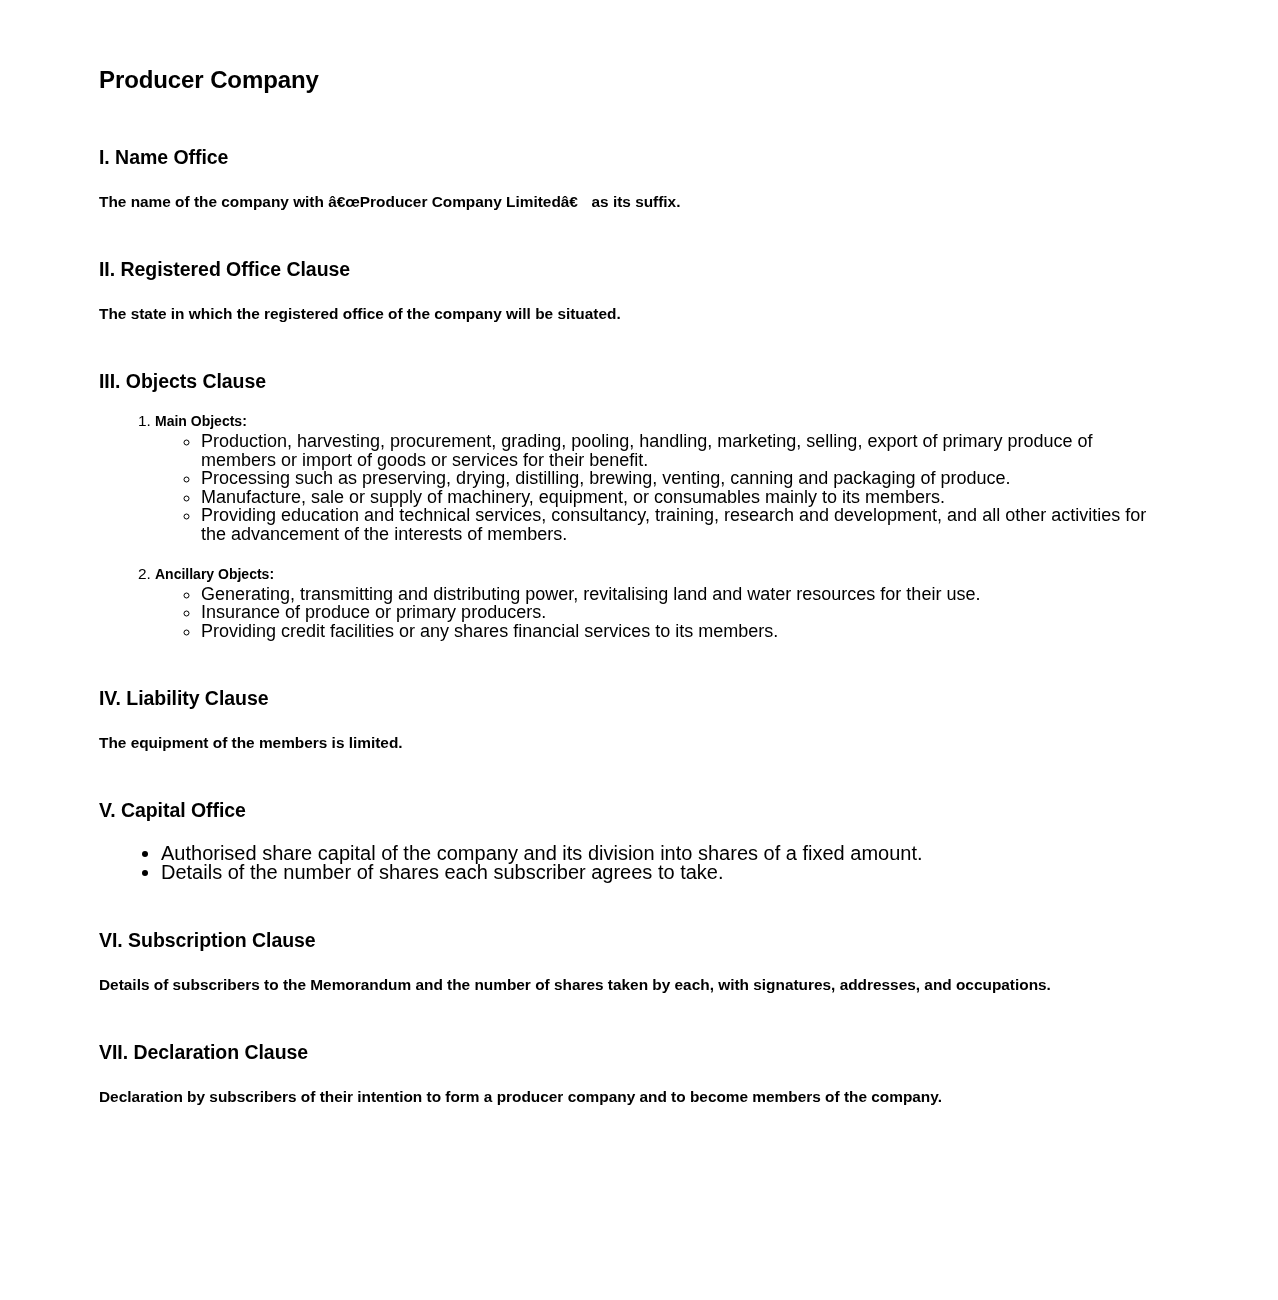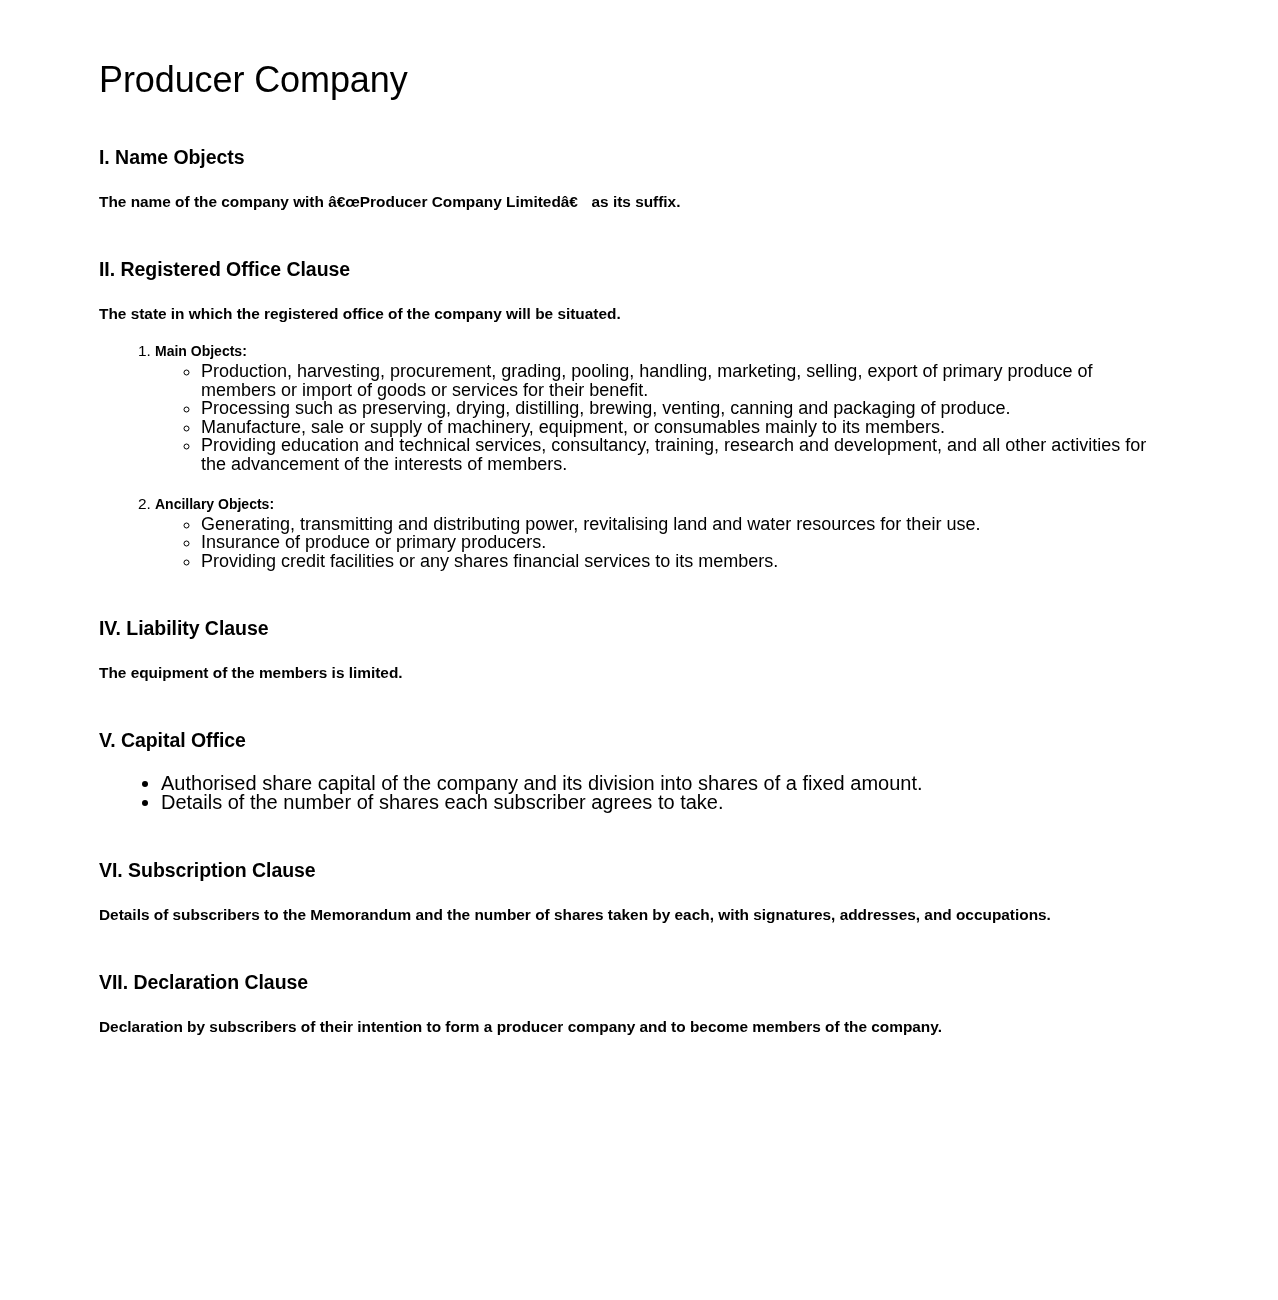--- a/index.html
+++ b/index.html
@@ -14,23 +14,23 @@
     font-family: "Liberation Sans", sans-serif;
     color: #000000;
     -webkit-font-smoothing: auto;
   }
   .page {
     padding: 60px 92px 40px 99px;
     box-sizing: border-box;
   }
 
   h1.doc-title {
-    font-size: 36px;
+    font-size: 24px;
     line-height: 39px;
-    font-weight: normal;
+    font-weight: bold;
     margin: 0 0 0 0;
     letter-spacing: -0.1px;
   }
   h1.doc-title .line {
     display: block;
   }
 
   h2.clause-heading {
     font-size: 19.5px;
     line-height: 24px;
@@ -97,26 +97,27 @@
 </style>
 </head>
 <body>
 
 <div class="page">
 
   <h1 class="doc-title">
     <span class="line">Producer Company</span>
   </h1>
 
-  <h2 class="clause-heading">I. Name Objects</h2>
+  <h2 class="clause-heading">I. Name Office</h2>
   <p class="clause-text">The name of the company with â€œProducer Company Limitedâ€ as its suffix.</p>
 
   <h2 class="clause-heading">II. Registered Office Clause</h2>
   <p class="clause-text">The state in which the registered office of the company will be situated.</p>
 
+  <h2 class="clause-heading">III. Objects Clause</h2>
   <ol class="objects-list">
     <li>
       <span class="obj-label">Main Objects:</span>
       <ul class="sub-list">
         <li>Production, harvesting, procurement, grading, pooling, handling, marketing, selling, export of primary produce of members or import of goods or services for their benefit.</li>
         <li>Processing such as preserving, drying, distilling, brewing, venting, canning and packaging of produce.</li>
         <li>Manufacture, sale or supply of machinery, equipment, or consumables mainly to its members.</li>
         <li>Providing education and technical services, consultancy, training, research and development, and all other activities for the advancement of the interests of members.</li>
       </ul>
     </li>

